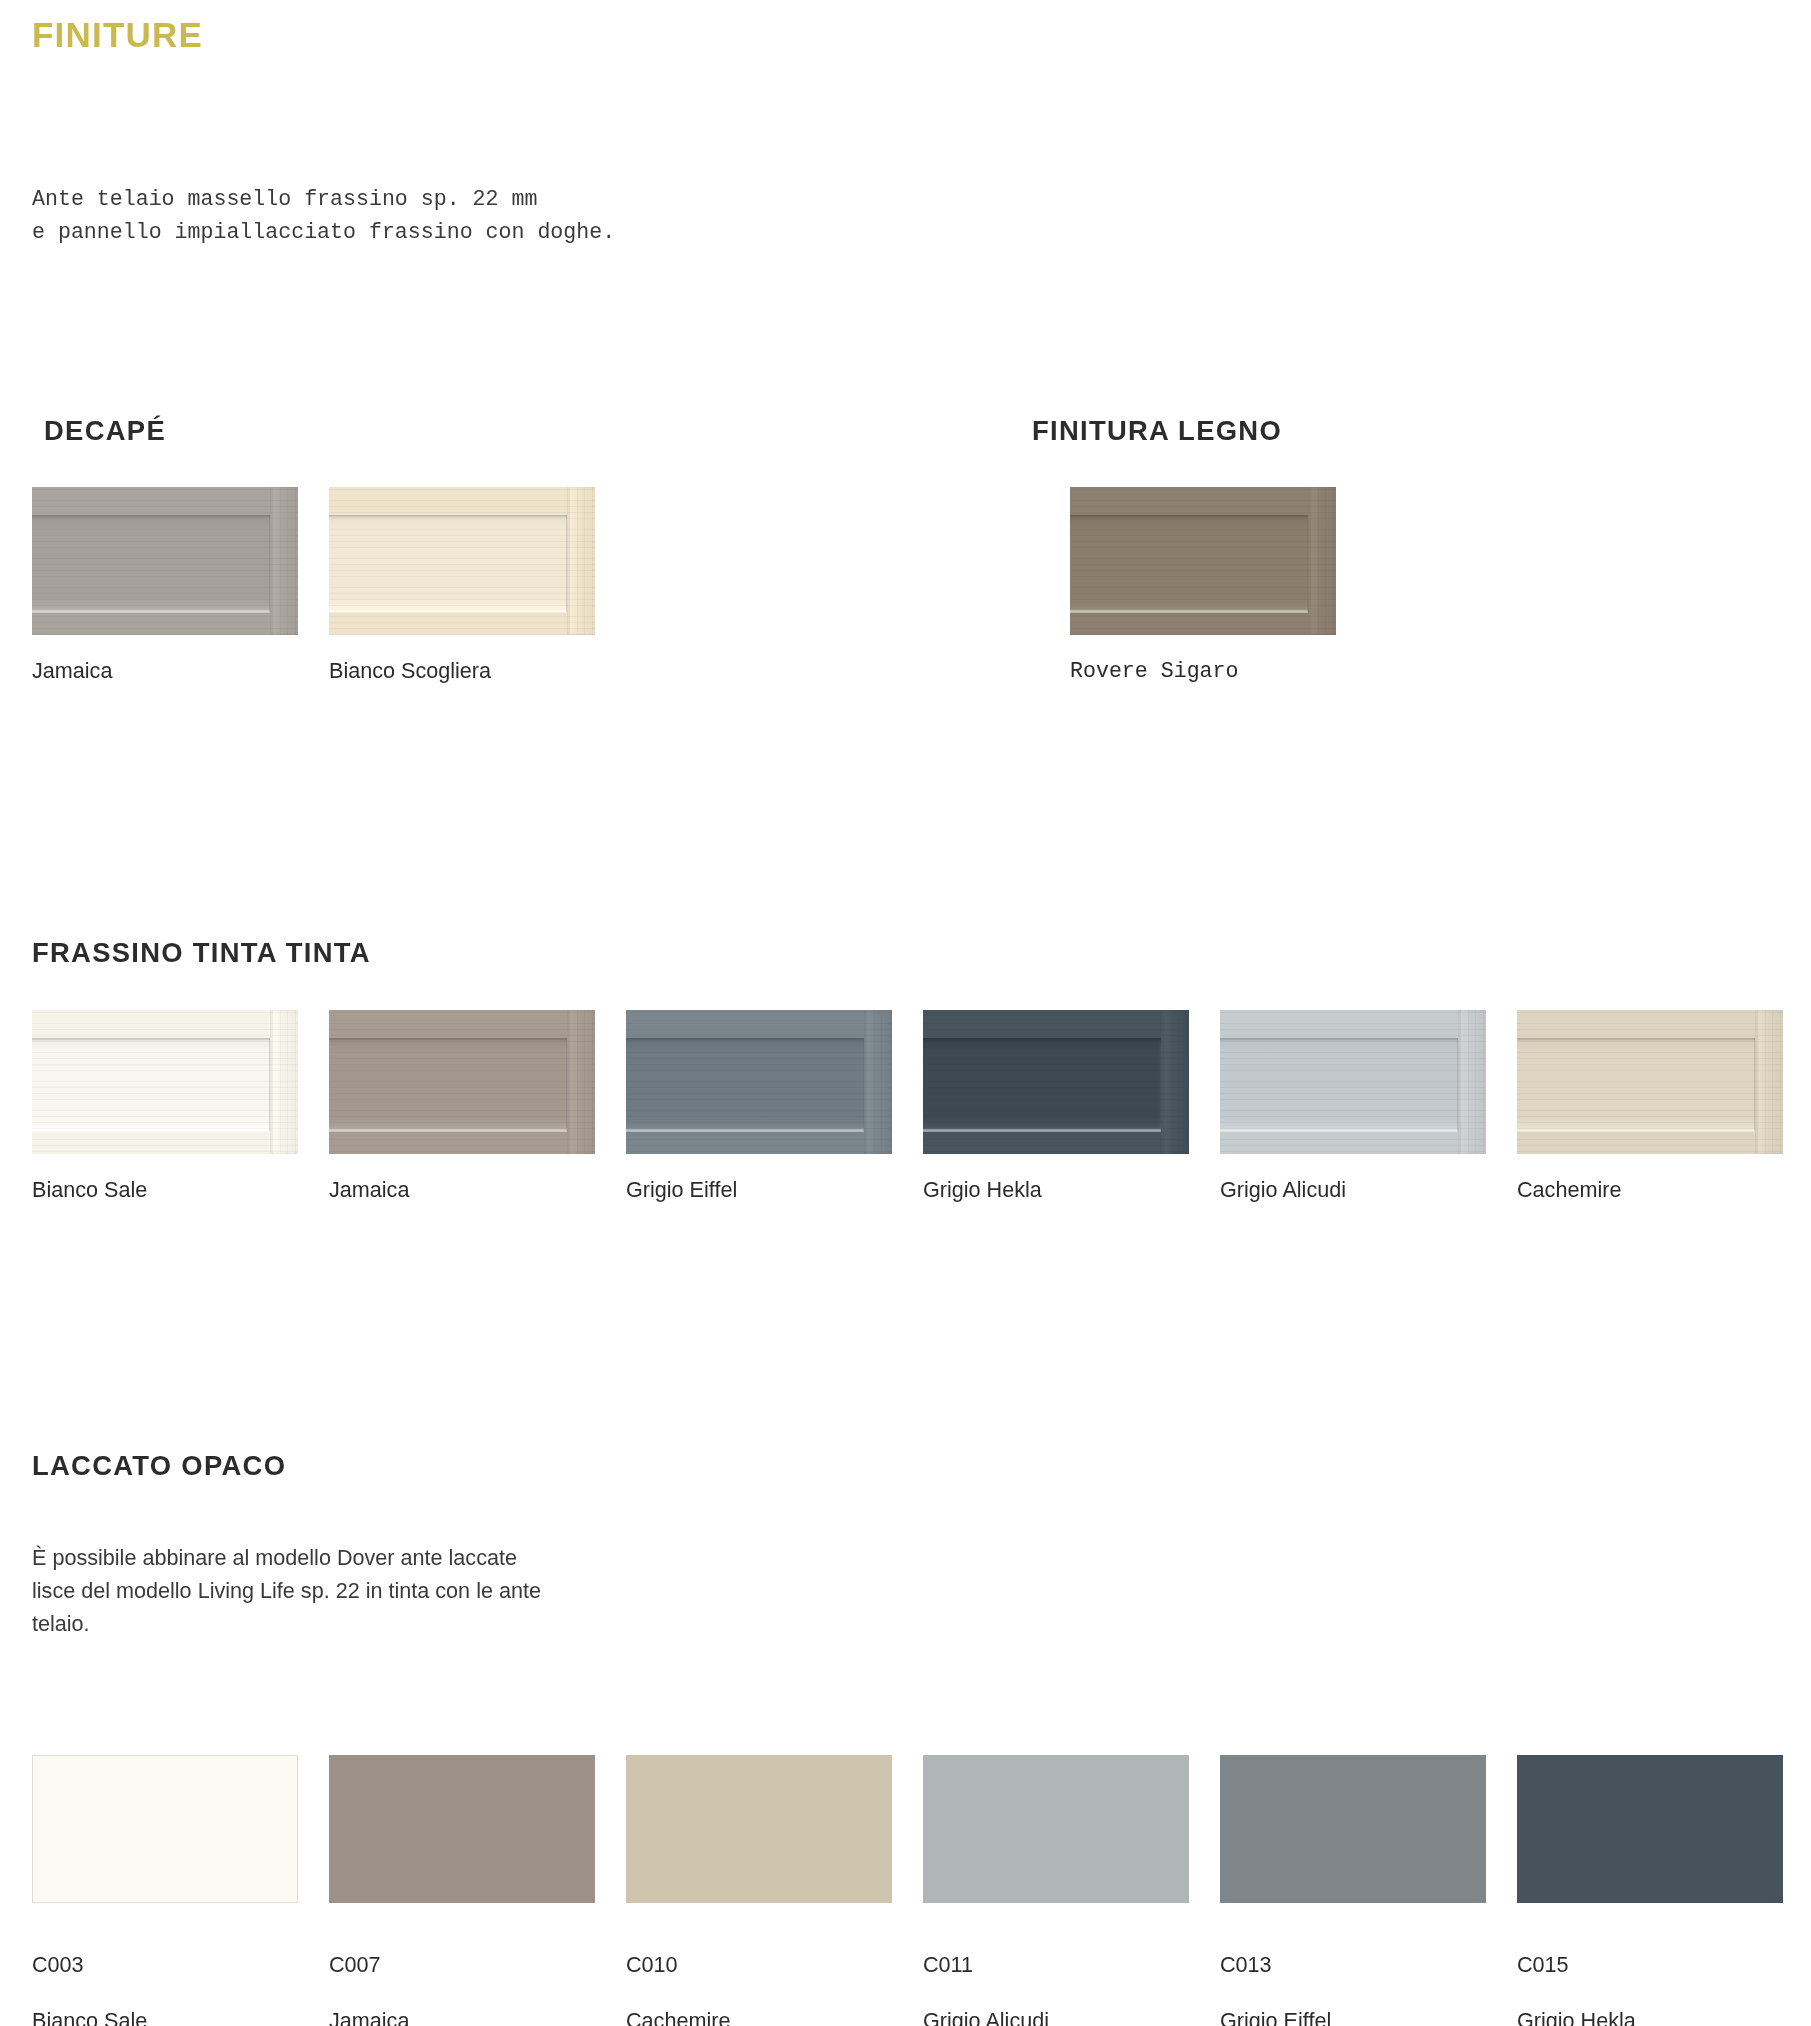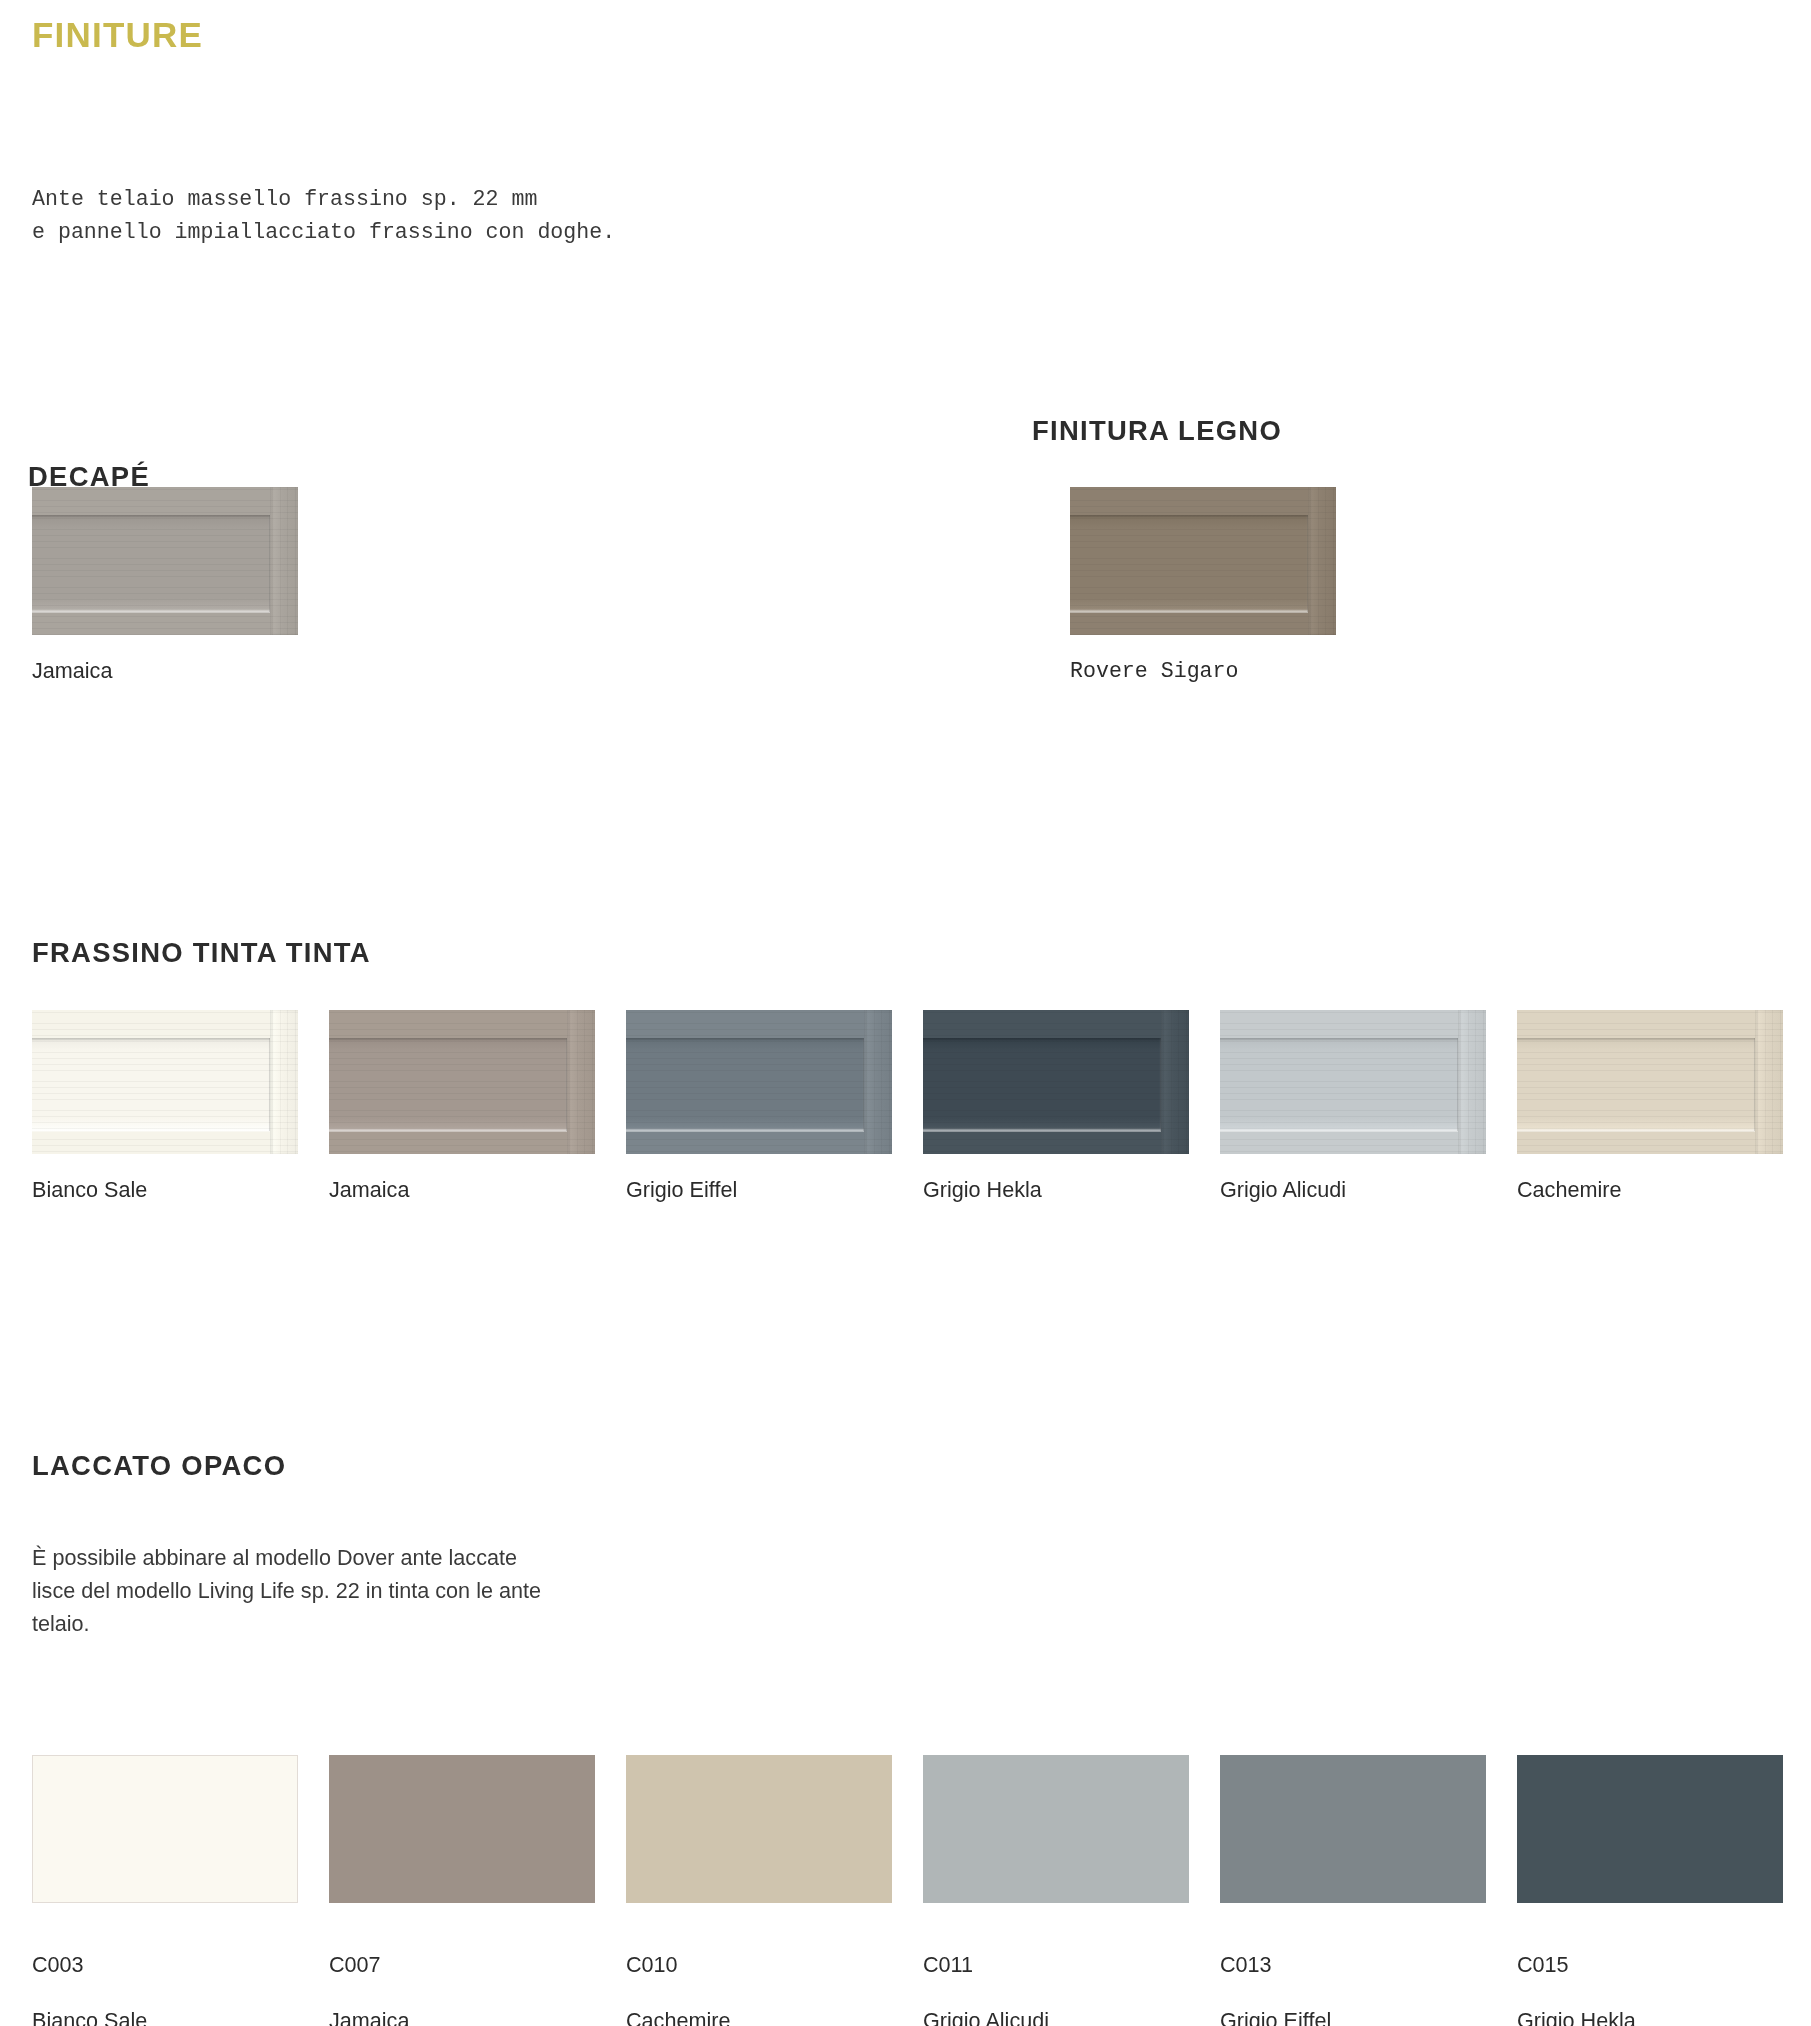--- a/index.html
+++ b/index.html
@@ -40,21 +40,21 @@
   }
 
   
   .section-heading {
     position: absolute;
     font-size: 27.4px;
     font-weight: 700;
     letter-spacing: 1.3px;
     color: #2c2c2c;
   }
-  #heading-decape        { left: 28px;   top: 415px; margin-top: 46px; }
+  #heading-decape        { left: 44px;   top: 415px; }
   #heading-legno         { left: 1032px; top: 415px; }
   #heading-frassino      { left: 32px;   top: 937px; }
   #heading-laccato       { left: 32px;   top: 1450px; }
 
   .laccato-note {
     position: absolute;
     left: 32px;
     top: 1541px;
     font-size: 21.6px;
     line-height: 33px;
@@ -169,20 +169,32 @@
         <div class="frame-grain" style="background: rgb(169, 164, 157);"></div>
         <div class="panel" style="background: linear-gradient(rgb(155, 150, 144) 0%, rgb(165, 160, 154) 14%, rgb(165, 160, 154) 86%, rgb(179, 174, 168) 100%);"></div>
         <div class="stile" style="background: linear-gradient(90deg, rgb(181, 176, 169), rgb(169, 164, 157) 45%, rgb(163, 158, 151));"></div>
         <div class="grain" style="background: repeating-linear-gradient(rgba(0, 0, 0, 0) 0px, rgba(0, 0, 0, 0) 1.7px, rgba(0, 0, 0, 0.07) 1.7px, rgba(0, 0, 0, 0.07) 2.5px, rgba(0, 0, 0, 0) 2.5px, rgba(0, 0, 0, 0) 5px, rgba(255, 255, 255, 0.18) 5px, rgba(255, 255, 255, 0.18) 5.8px);"></div>
         <div class="grain-v" style="background: repeating-linear-gradient(90deg, rgba(0, 0, 0, 0) 0px, rgba(0, 0, 0, 0) 2.5px, rgba(0, 0, 0, 0.08) 2.5px, rgba(0, 0, 0, 0.08) 3.3px, rgba(0, 0, 0, 0) 3.3px, rgba(0, 0, 0, 0) 7.5px);"></div>
       </div>
     </div>
     <div class="swatch-label">Jamaica</div>
   </div>
 
+  <div class="swatch-cell">
+    <div class="swatch-chip">
+      <div class="door">
+        <div class="frame-grain" style="background: rgb(239, 227, 203);"></div>
+        <div class="panel" style="background: linear-gradient(rgb(232, 222, 204) 0%, rgb(242, 232, 214) 14%, rgb(242, 232, 214) 86%, rgb(255, 246, 228) 100%);"></div>
+        <div class="stile" style="background: linear-gradient(90deg, rgb(251, 239, 215), rgb(239, 227, 203) 45%, rgb(233, 221, 197));"></div>
+        <div class="grain" style="background: repeating-linear-gradient(rgba(0, 0, 0, 0) 0px, rgba(0, 0, 0, 0) 1.7px, rgba(0, 0, 0, 0.07) 1.7px, rgba(0, 0, 0, 0.07) 2.5px, rgba(0, 0, 0, 0) 2.5px, rgba(0, 0, 0, 0) 5px, rgba(255, 255, 255, 0.18) 5px, rgba(255, 255, 255, 0.18) 5.8px);"></div>
+        <div class="grain-v" style="background: repeating-linear-gradient(90deg, rgba(0, 0, 0, 0) 0px, rgba(0, 0, 0, 0) 2.5px, rgba(0, 0, 0, 0.08) 2.5px, rgba(0, 0, 0, 0.08) 3.3px, rgba(0, 0, 0, 0) 3.3px, rgba(0, 0, 0, 0) 7.5px);"></div>
+      </div>
+    </div>
+    <div class="swatch-label">Bianco Scogliera</div>
+  </div>
 
 </div>
 
 <div class="section-heading" id="heading-legno">FINITURA LEGNO</div>
 
 <div class="swatch-row" id="row-legno">
   <div class="swatch-cell">
     <div class="swatch-chip">
       <div class="door">
         <div class="frame-grain" style="background: rgb(141, 128, 112);"></div>

